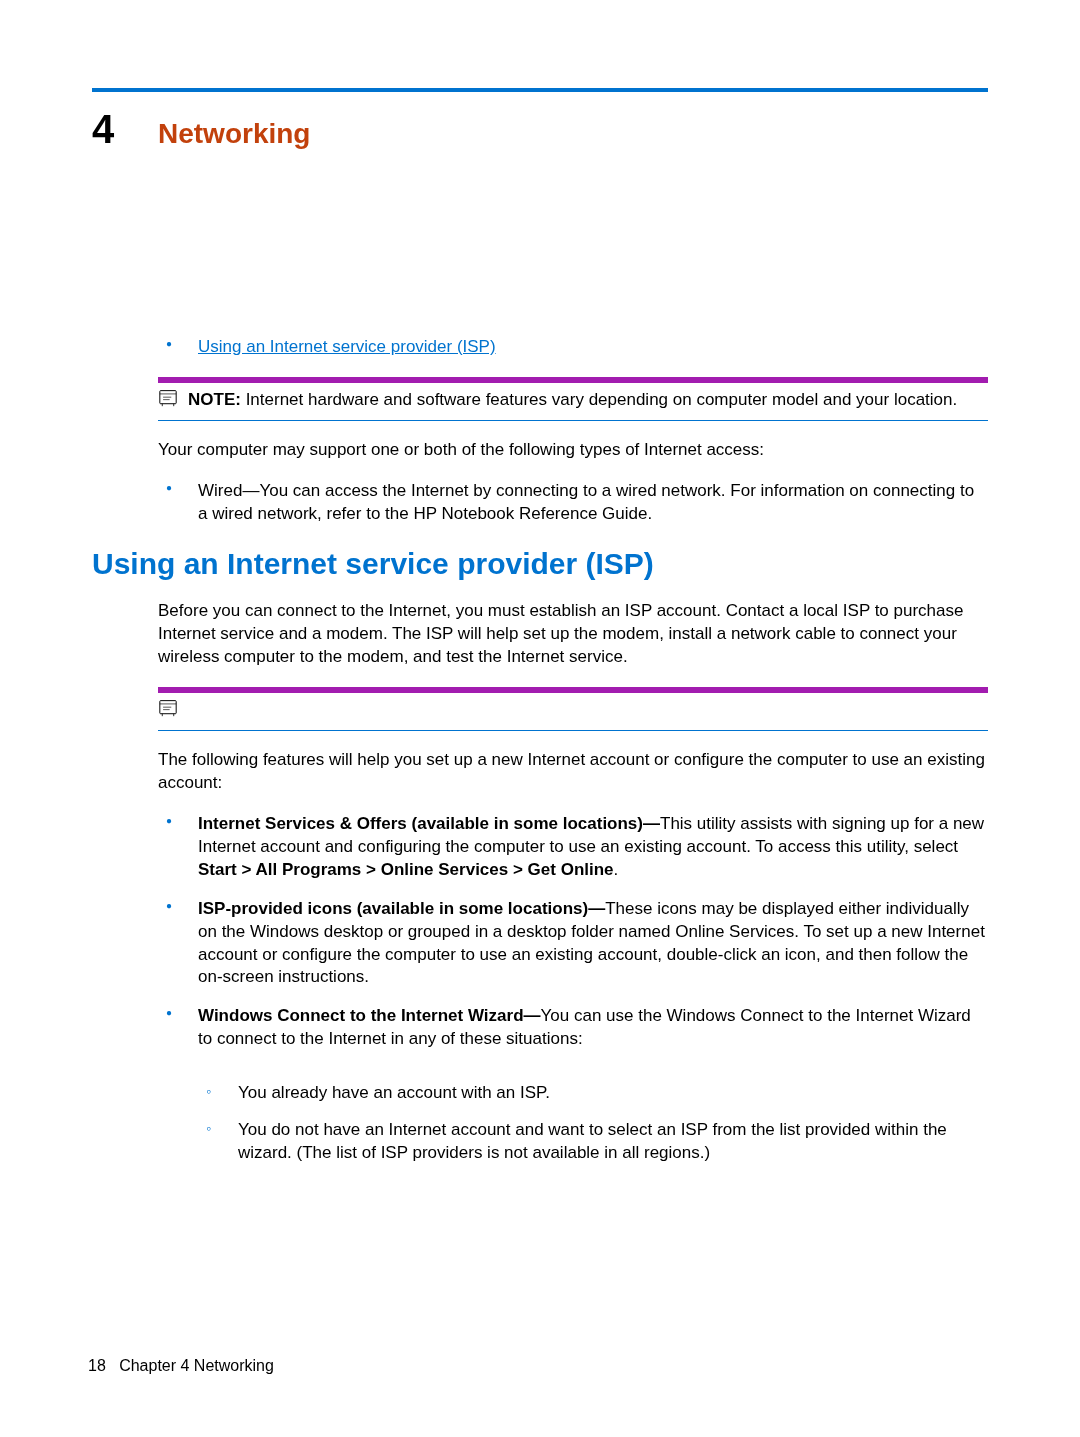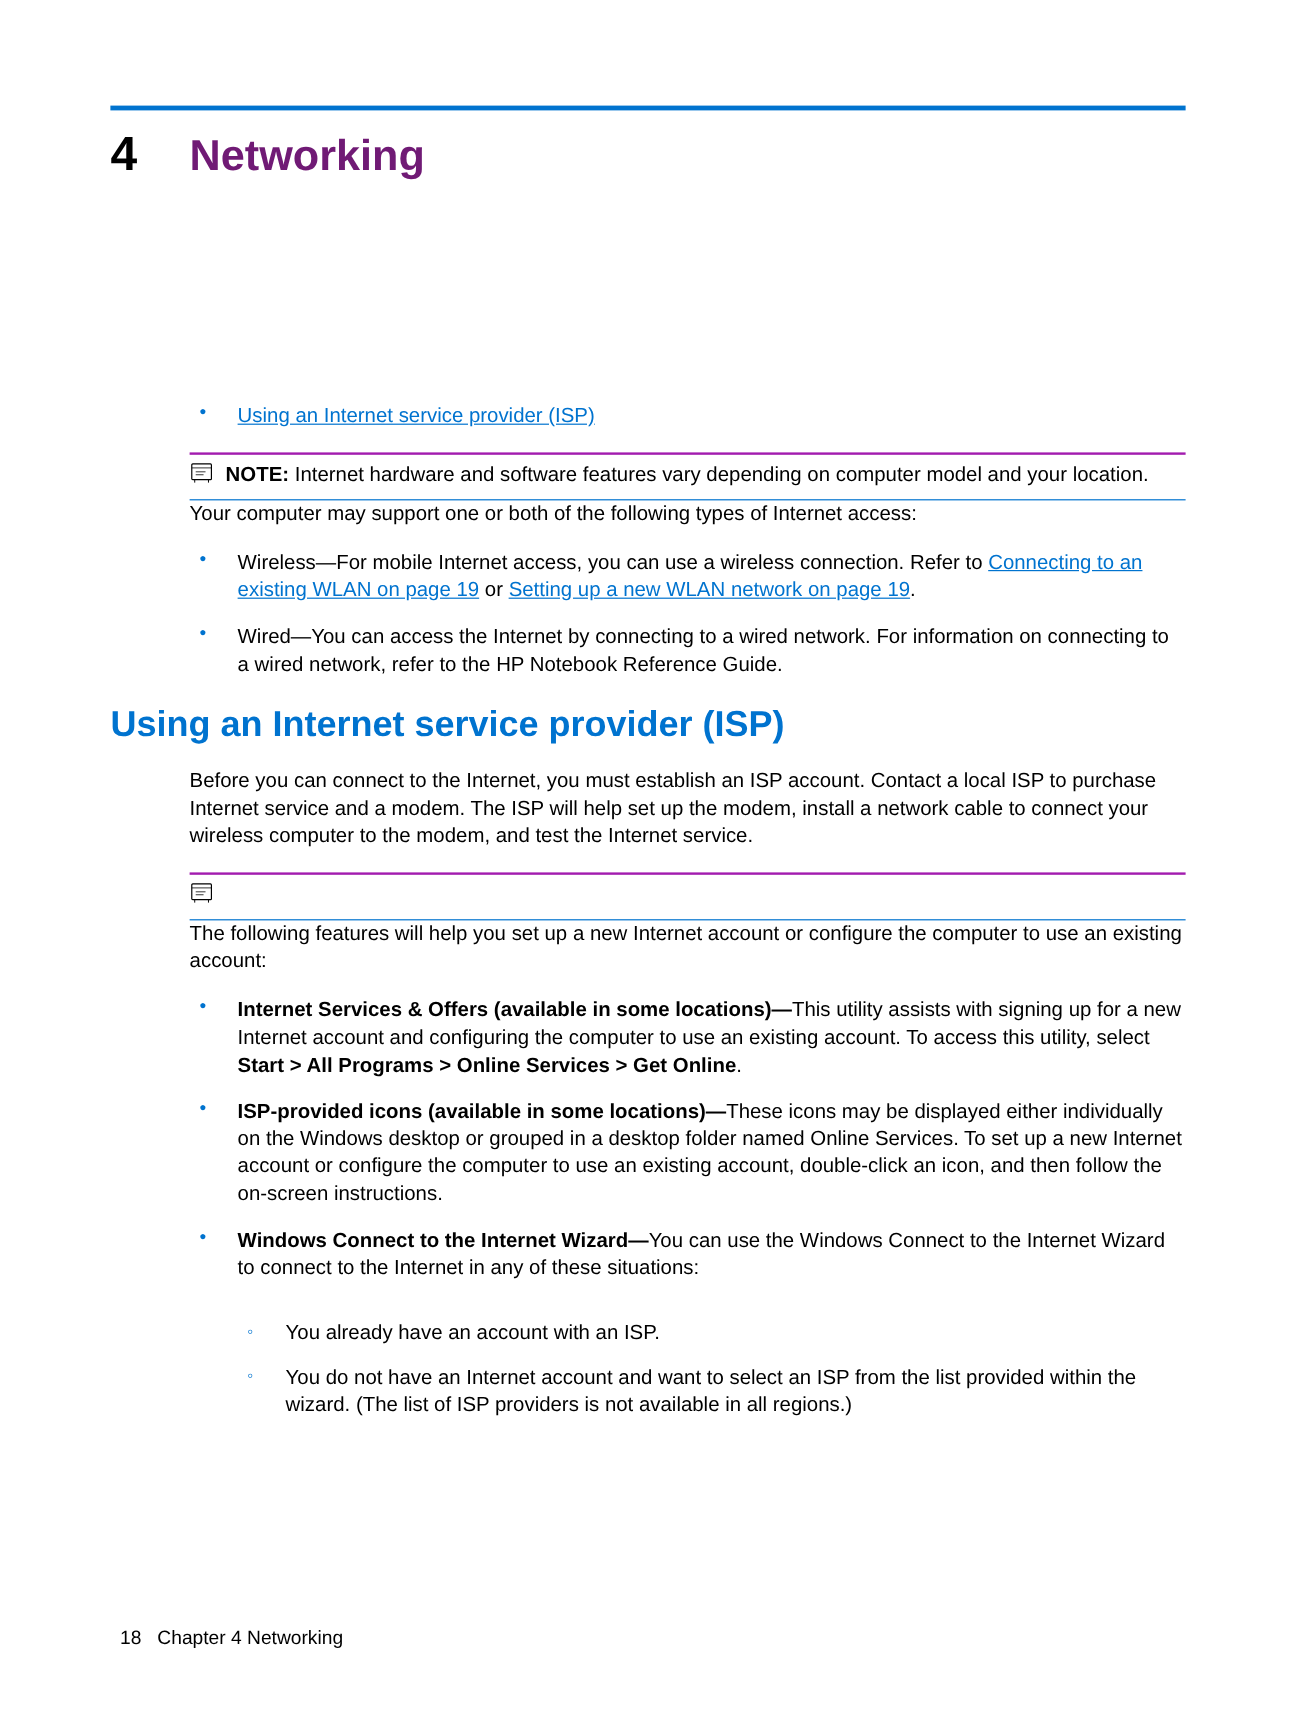--- a/index.html
+++ b/index.html
@@ -27,23 +27,23 @@
       align-items: baseline;
       margin-bottom: 180px;
     }
     .chapter-number {
       font-size: 40px;
       font-weight: bold;
       color: #000;
       width: 66px;
     }
     .chapter-title {
-      font-size: 36px;
-      font-weight: bold;
-      color: #701a75;
+      font-size: 28px;
+      font-weight: bold;
+      color: #c2410c;
     }
     .content-indent {
       margin-left: 66px;
     }
     .toc-list {
       list-style: none;
       margin-bottom: 18px;
     }
     .toc-list li {
       position: relative;
@@ -56,24 +56,25 @@
       left: 8px;
       top: 1px;
       color: #0073cf;
       font-size: 10px;
     }
     a.link {
       color: #0073cf;
       text-decoration: underline;
     }
     .note-box {
-      border-top: 2px solid #a21caf;
+      border-top: 6px solid #a21caf;
       border-bottom: 1px solid #0073cf;
       padding: 6px 0;
       display: flex;
+      margin-bottom: 18px;
     }
     .note-icon {
       flex: 0 0 30px;
       padding-top: 0;
     }
     .note-icon svg {
       width: 20px;
       height: 18px;
     }
     .note-text {
@@ -126,21 +127,21 @@
       margin-bottom: 16px;
     }
     .bold {
       font-weight: bold;
     }
     .italic {
     }
     .footer {
       position: absolute;
       bottom: 60px;
-      left: 100px;
+      left: 88px;
       font-size: 16px;
     }
   </style>
 </head>
 <body>
 
 <div class="top-rule"></div>
 <div class="chapter-header">
   <div class="chapter-number">4</div>
   <div class="chapter-title">Networking</div>
@@ -164,23 +165,20 @@
     <div class="note-text">
       <span class="note-label">NOTE:</span>
       <span>Internet hardware and software features vary depending on computer model and your location.</span>
     </div>
   </div>
 
   <p class="para">Your computer may support one or both of the following types of Internet access:</p>
 
   <ul class="bullet-list">
     <li>
-      <span>Wireless—For mobile Internet access, you can use a wireless connection. Refer to </span><a class="link">Connecting to an existing WLAN on page 19</a><span> or </span><a class="link">Setting up a new WLAN network on page 19</a><span>.</span>
-    </li>
-    <li>
       <span>Wired—You can access the Internet by connecting to a wired network. For information on connecting to a wired network, refer to the </span><span class="italic">HP Notebook Reference Guide</span><span>.</span>
     </li>
   </ul>
 
 </div>
 
 <h2 class="section-heading">Using an Internet service provider (ISP)</h2>
 
 <div class="content-indent">
 

